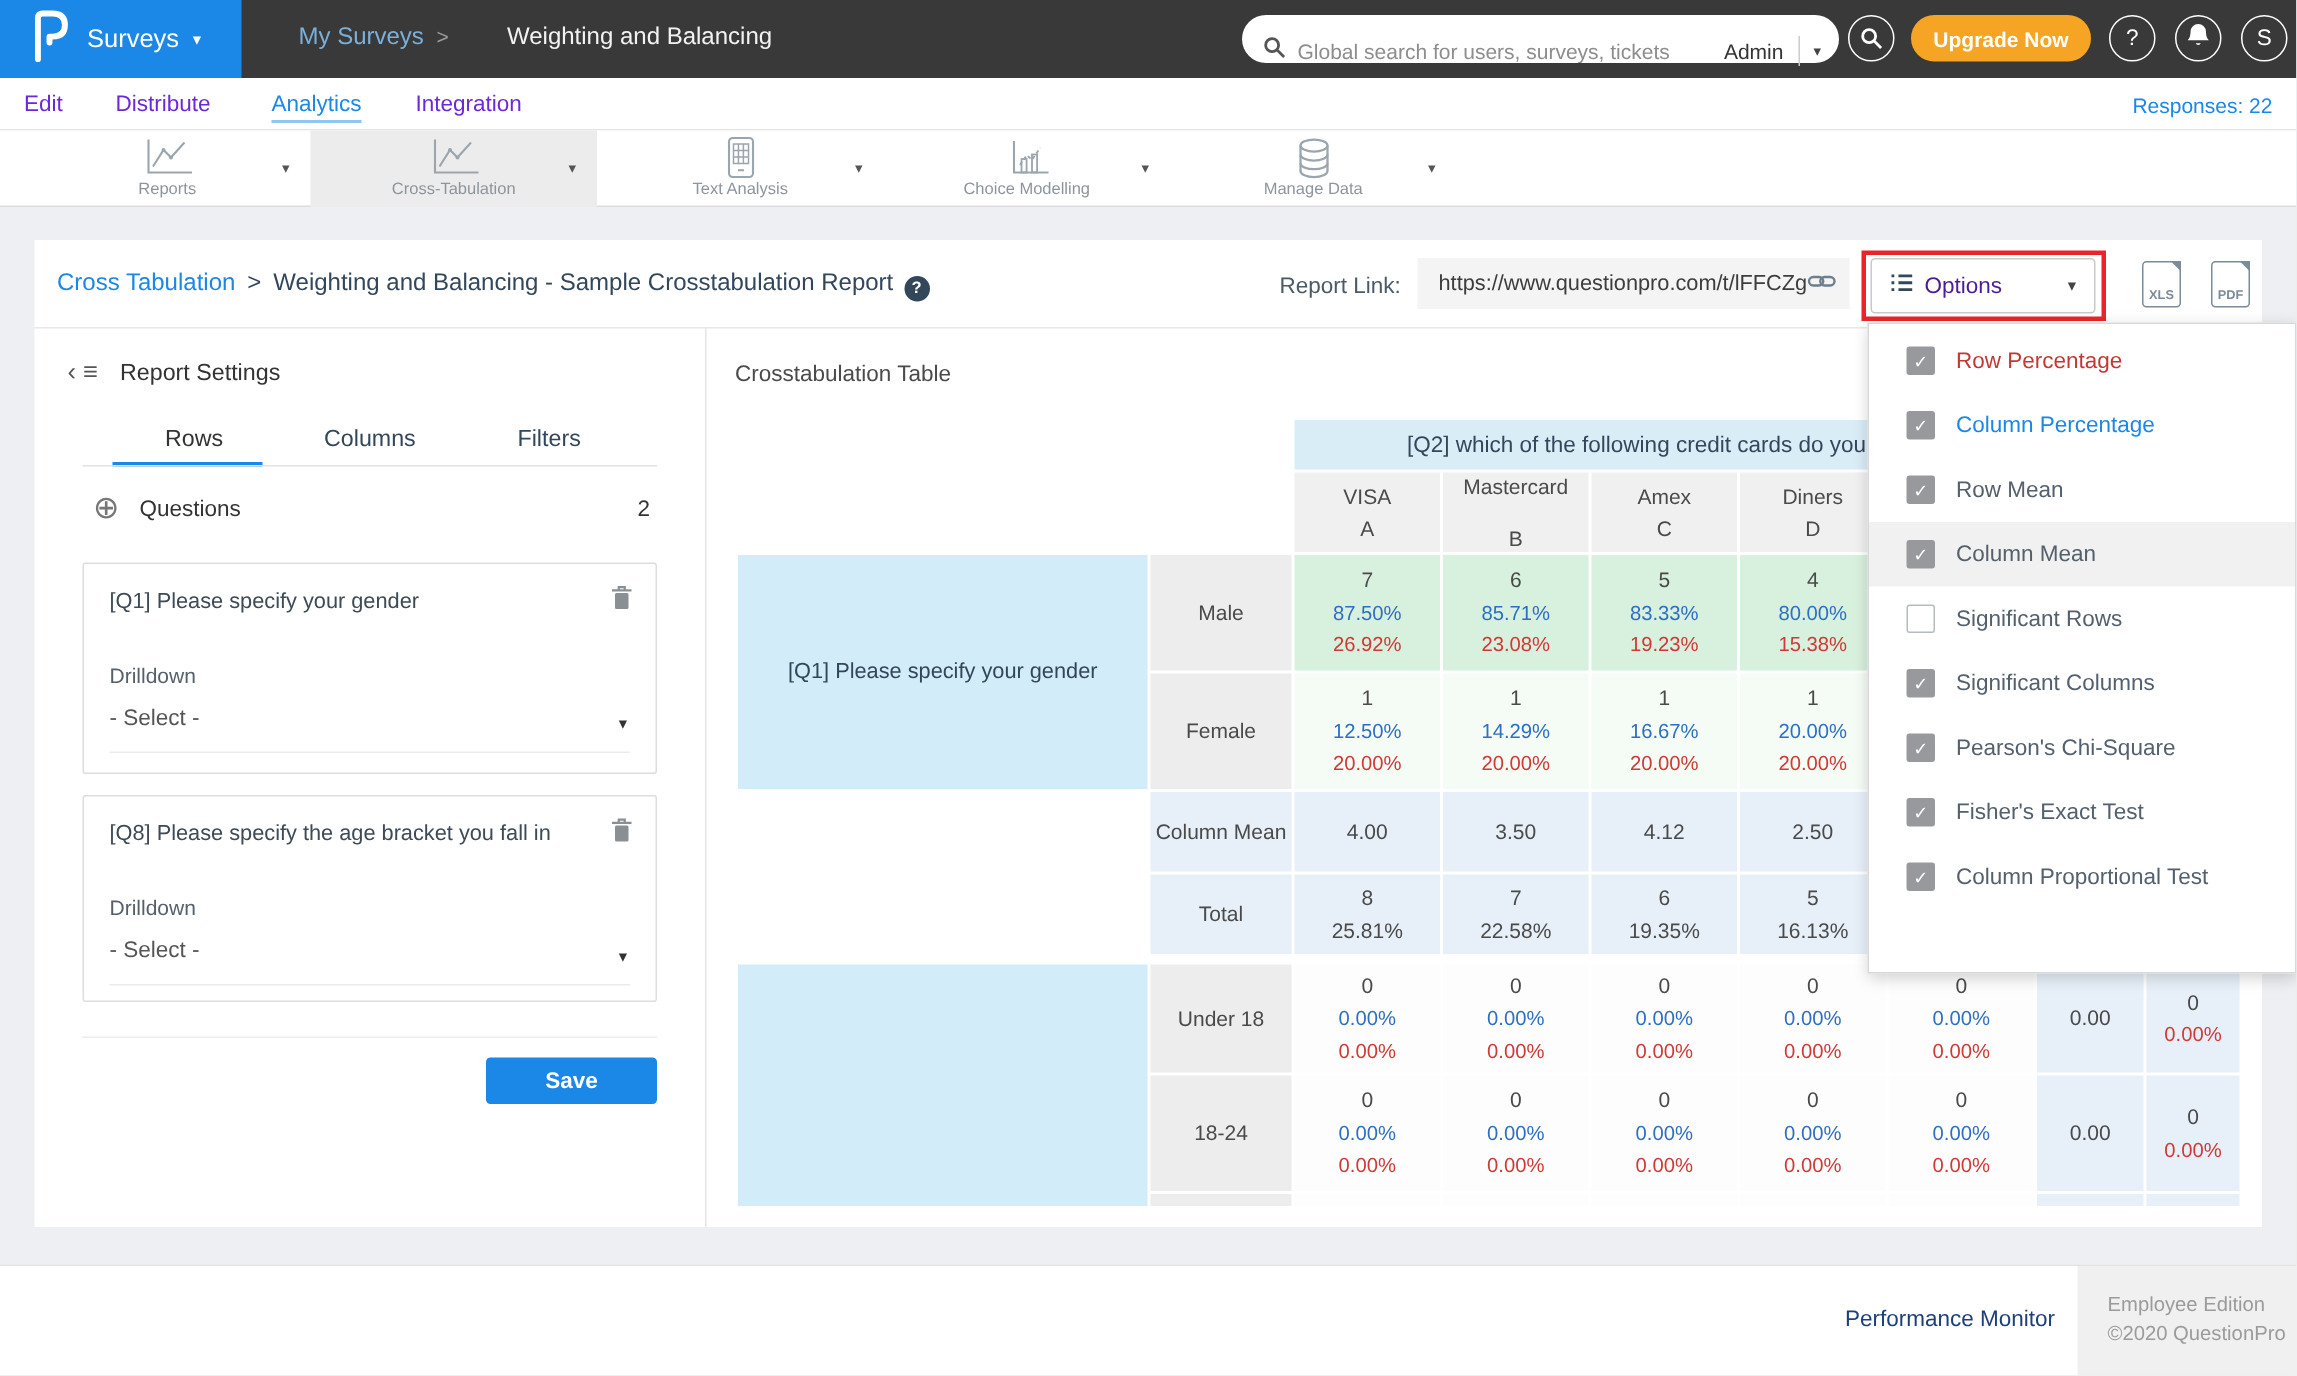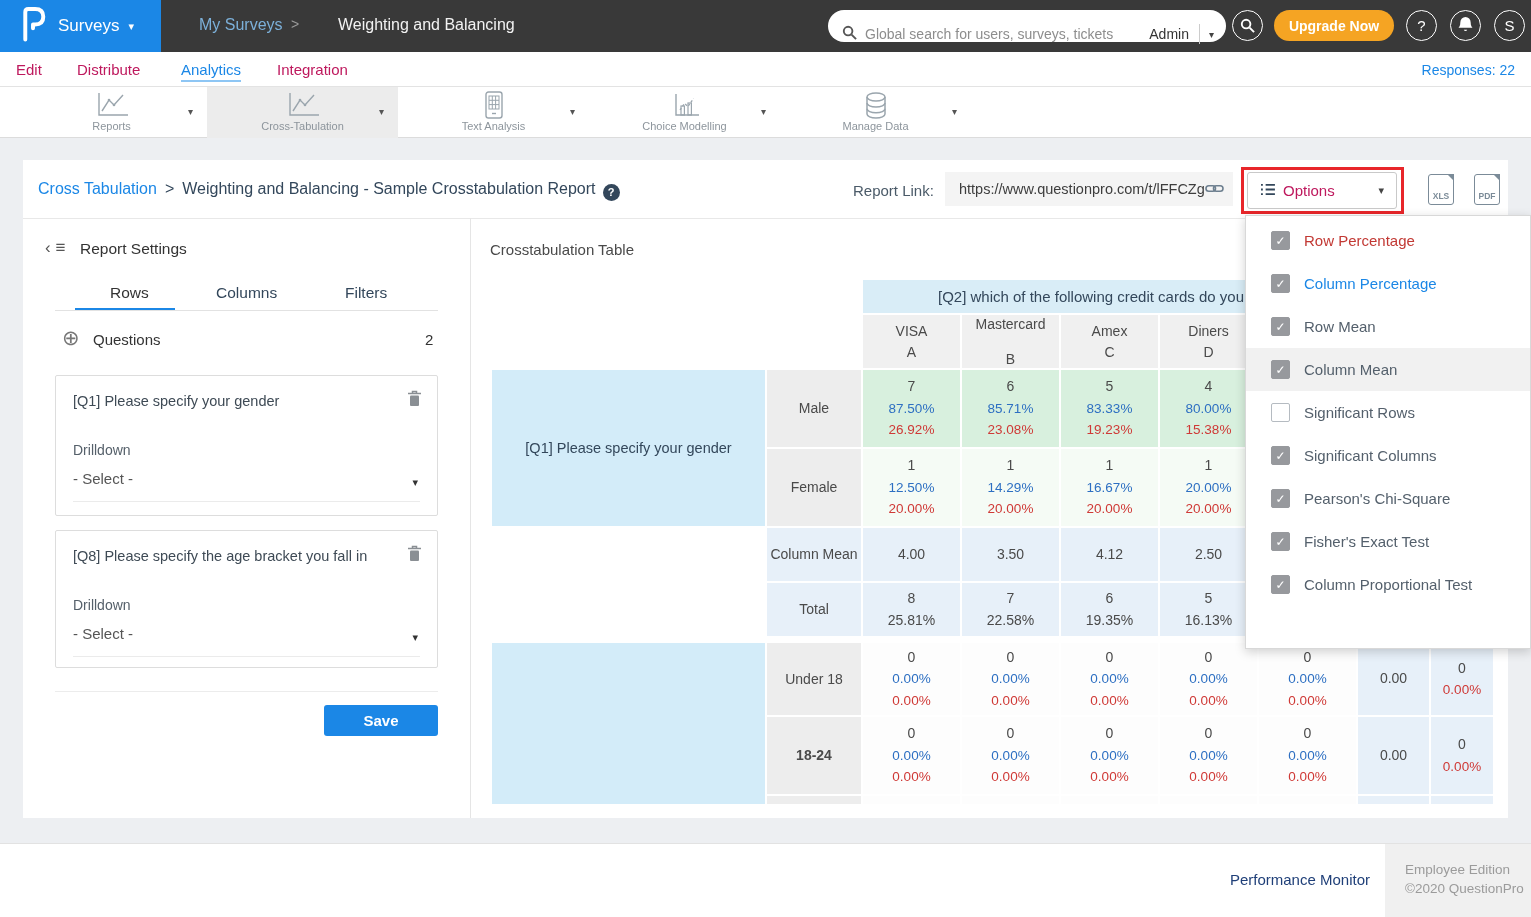--- a/index.html
+++ b/index.html
@@ -19,21 +19,21 @@
   #searchpill input { border:none; outline:none; flex:1; font-size:14px; color:#333; font-family:"Liberation Sans",sans-serif; margin-left:8px; }
   #searchpill input::placeholder { color:#8d8d8d; }
   #searchpill .scope { color:#333; font-size:14px; margin-right:10px; }
   #searchpill .sep { width:1px; height:20px; background:#ccc; margin-right:9px; }
   #searchpill .caret { color:#444; font-size:10px; }
   .circbtn { position:absolute; top:10px; width:31px; height:31px; border:1.6px solid #fff; border-radius:50%; display:flex; align-items:center; justify-content:center; color:#fff; font-size:15px; cursor:pointer; }
   #upgradebtn { position:absolute; left:1274px; top:10px; width:120px; height:31px; background:#f5a423; border-radius:16px; color:#fff; font-weight:bold; font-size:14px; display:flex; align-items:center; justify-content:center; cursor:pointer; }
 
   
   #surveynav { position:absolute; left:0; top:52px; width:1531px; height:35px; background:#fff; border-bottom:1px solid #e3e3e3; }
-  .navtab { position:absolute; top:9px; font-size:15px; color:#be185d; cursor:pointer; }
+  .navtab { position:absolute; top:9px; font-size:15px; color:#6d28d9; cursor:pointer; }
   .navtab.active { color:#1b87e6; border-bottom:2px solid #8ec6f4; padding-bottom:2px; }
   #responses { position:absolute; right:16px; top:10px; font-size:14px; color:#1b87e6; }
 
   
   #toolbar { position:absolute; left:0; top:87px; width:1531px; height:51px; background:#fff; border-bottom:1px solid #dcdcdc; }
   .tb-item { position:absolute; top:0; height:51px; width:191px; cursor:pointer; }
   .tb-item.active { background:#ececec; }
   .tb-icon { position:absolute; left:0; right:0; top:4px; text-align:center; }
   .tb-label { position:absolute; left:0; right:0; bottom:6px; text-align:center; font-size:11px; color:#8d959c; }
   .tb-caret { position:absolute; right:14px; top:19px; font-size:10px; color:#555; }
@@ -43,21 +43,21 @@
   #reportcrumb { position:absolute; left:15px; top:20px; font-size:16px; }
   #reportcrumb .lnk { color:#1b87e6; cursor:pointer; }
   #reportcrumb .sep { color:#33475b; margin:0 8px; }
   #reportcrumb .ttl { color:#33475b; }
   .helpdot { display:inline-block; width:17px; height:17px; background:#33475b; border-radius:50%; color:#fff; font-size:11px; font-weight:bold; text-align:center; line-height:17px; margin-left:7px; vertical-align:-2px; cursor:pointer; }
   #rl-label { position:absolute; left:830px; top:22px; font-size:15px; color:#4a5a68; }
   #urlbox { position:absolute; left:922px; top:12px; width:288px; height:34px; background:#f4f4f4; display:flex; align-items:center; padding:0 12px 0 14px; cursor:pointer; }
   #urlbox .url { font-size:14.5px; color:#3d3d3d; flex:1; }
   #redrect { position:absolute; left:1218px; top:7px; width:163px; height:47px; border:3px solid #e8262a; z-index:40; pointer-events:none; }
   #optionsbtn { position:absolute; left:1224px; top:12px; width:150px; height:37px; background:#fff; border:1px solid #c9c9c9; border-radius:3px; display:flex; align-items:center; padding:0 12px; cursor:pointer; }
-  #optionsbtn .olabel { font-size:15px; color:#be185d; margin-left:8px; flex:1; }
+  #optionsbtn .olabel { font-size:15px; color:#4c1d95; margin-left:8px; flex:1; }
   #optionsbtn .caret { font-size:11px; color:#444; }
   .docicon { position:absolute; top:14px; width:26px; height:31px; border:1.7px solid #7b8b98; border-radius:3px; cursor:pointer; background:#fff; }
   .docicon .dlab { position:absolute; left:0; right:0; bottom:3px; text-align:center; font-size:8.5px; font-weight:bold; color:#7b8b98; }
   .docicon .fold { position:absolute; right:-1px; top:-1px; width:0; height:0; border-left:7px solid transparent; border-top:7px solid #7b8b98; }
   #hdr-divider { position:absolute; left:0; top:58px; width:1485px; height:1px; background:#e8e8e8; }
   #v-divider { position:absolute; left:447px; top:58px; width:1px; bottom:0; background:#e5e5e5; }
 
   
   #collapseicon { position:absolute; left:22px; top:78px; color:#555; font-size:17px; cursor:pointer; }
   #settingslbl { position:absolute; left:57px; top:80px; font-size:15.5px; color:#333; }
@@ -411,21 +411,21 @@
         <div class="cell data white" style="grid-area: 1 / 7;">
           <div class="n">0</div>
           <div class="pb">0.00%</div>
           <div class="pr">0.00%</div>
         </div>
         <div class="cell data blue" style="grid-area: 1 / 8;">0.00</div>
         <div class="cell data blue" style="grid-area: 1 / 9;">
           <div class="n">0</div>
           <div class="pr">0.00%</div>
         </div>
-        <div class="cell rowlabel" style="grid-area: 2 / 2; font-weight: bold;">18-24</div>
+        <div class="cell rowlabel" style="grid-area: 2 / 2;">18-24</div>
         <div class="cell data white" style="grid-area: 2 / 3;">
           <div class="n">0</div>
           <div class="pb">0.00%</div>
           <div class="pr">0.00%</div>
         </div>
         <div class="cell data white" style="grid-area: 2 / 4;">
           <div class="n">0</div>
           <div class="pb">0.00%</div>
           <div class="pr">0.00%</div>
         </div>

